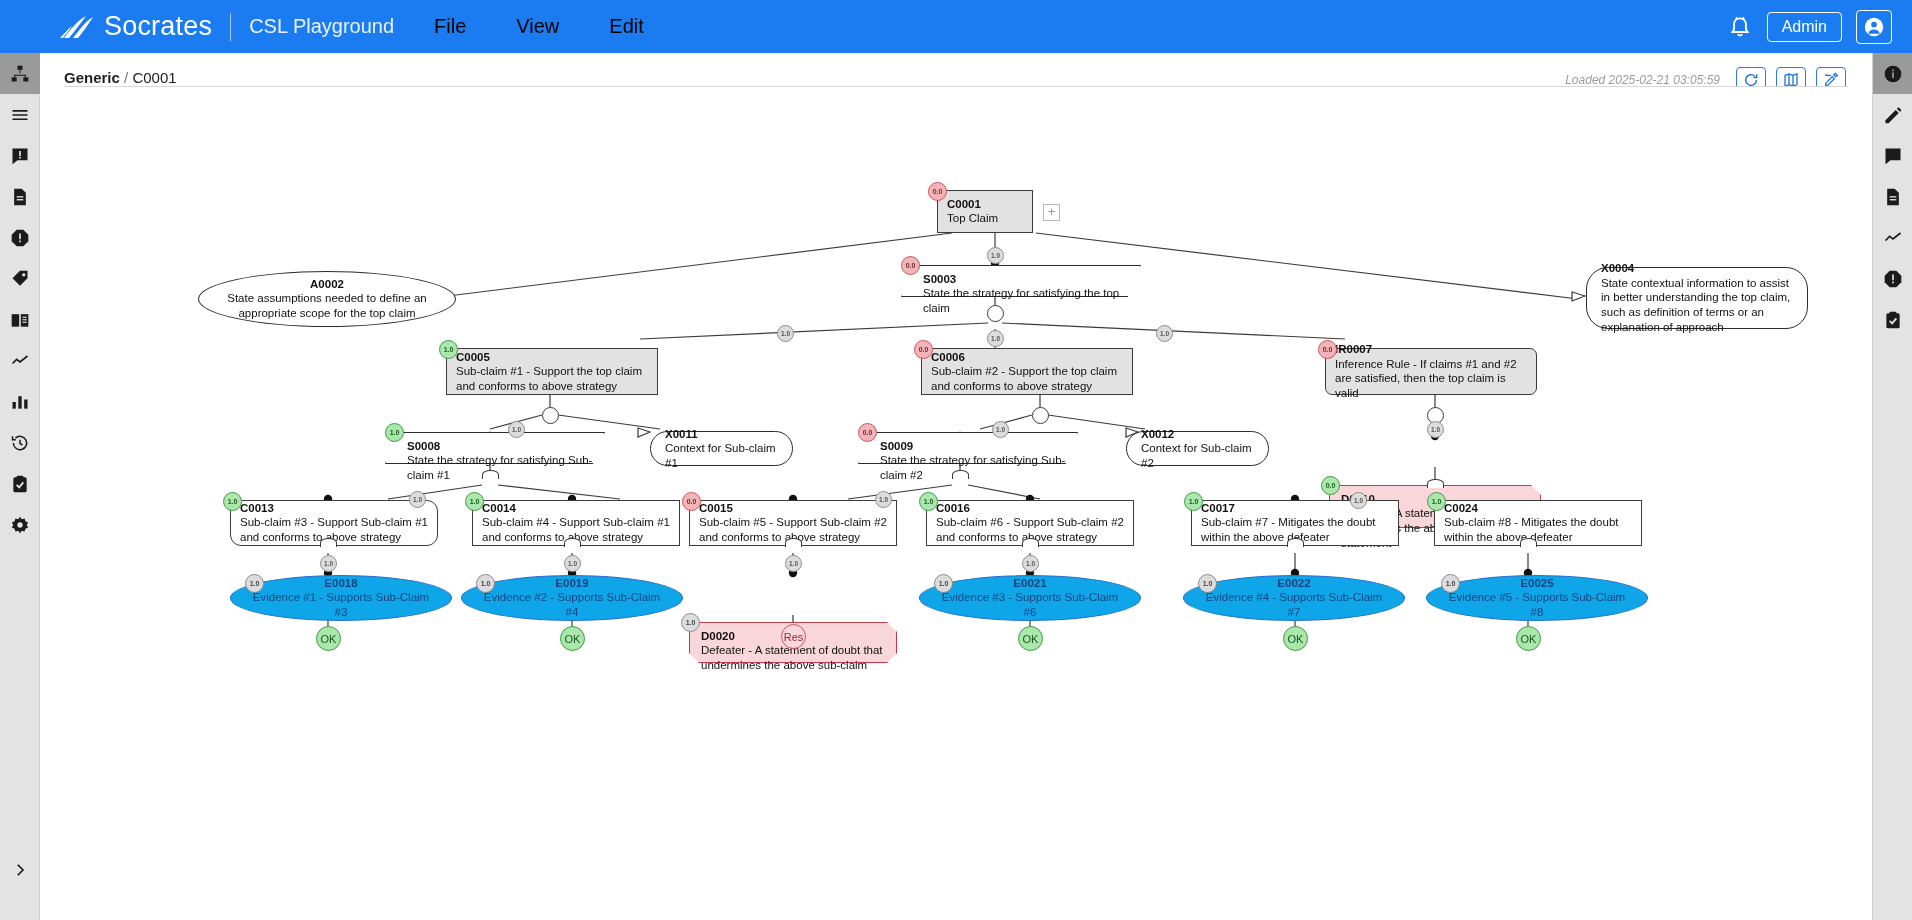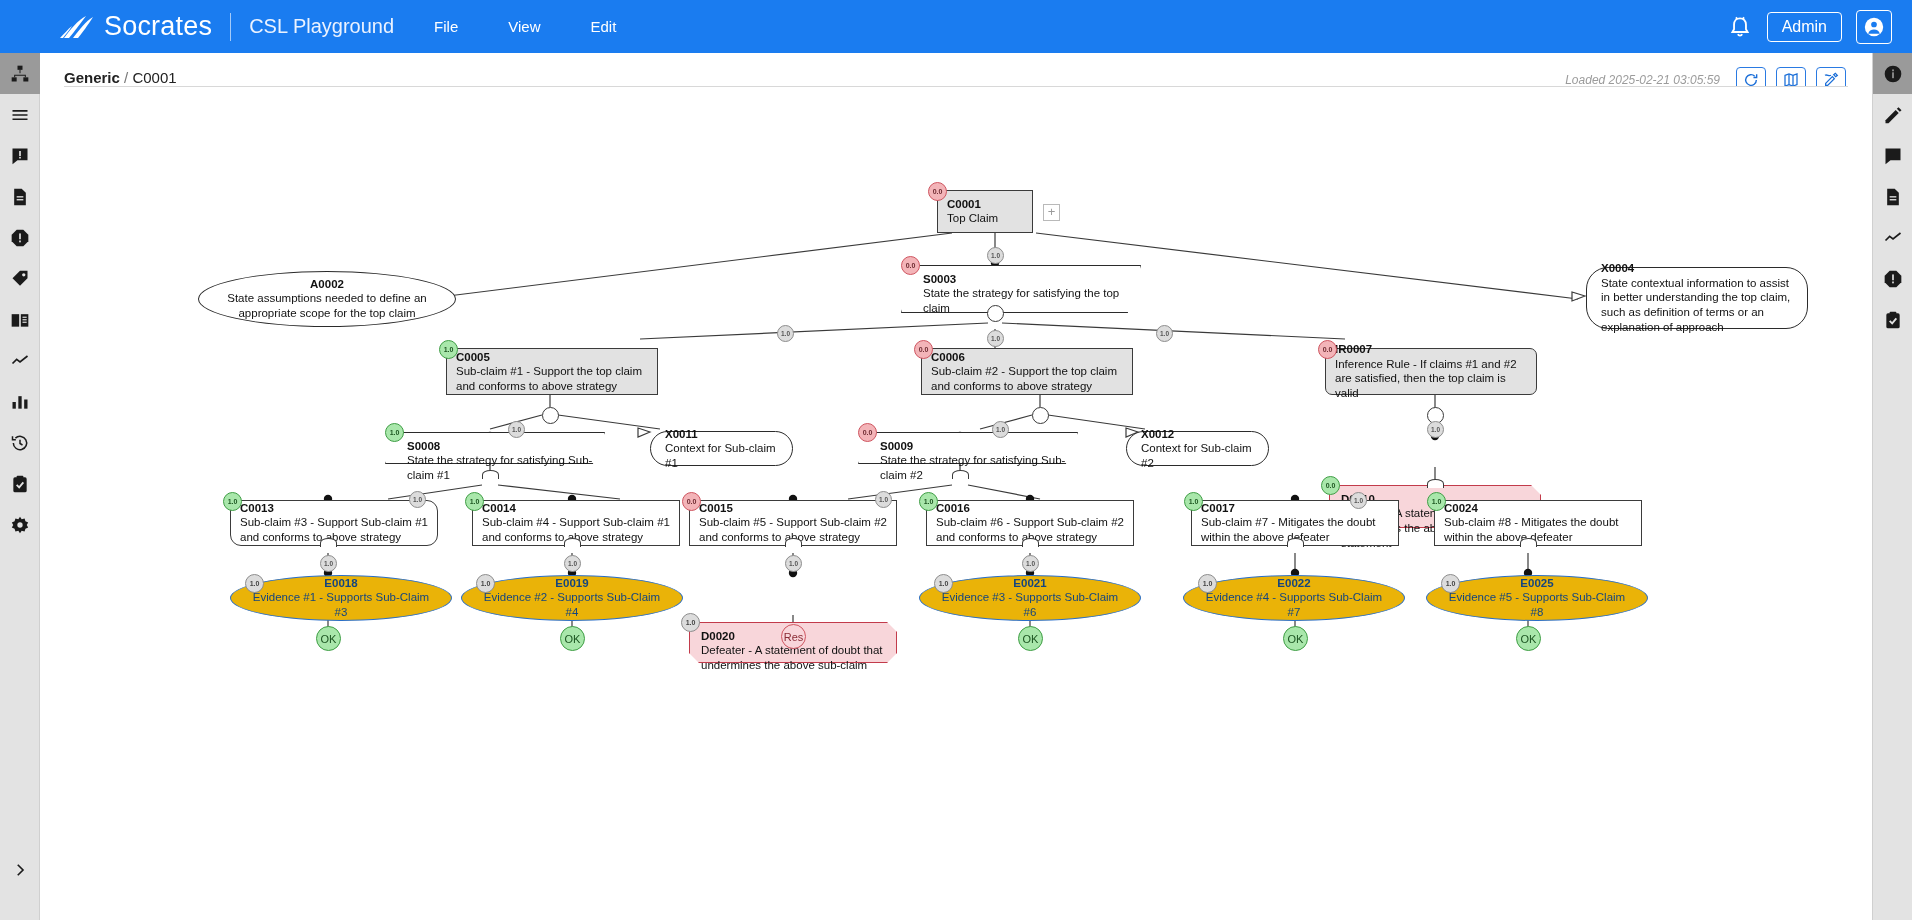--- a/index.html
+++ b/index.html
@@ -7,21 +7,21 @@
     font-family:"Liberation Sans", sans-serif; }
 
   
   #topbar { position:absolute; left:0; top:0; width:1912px; height:53px;
     background:#1a7cf0; display:flex; align-items:center; color:#fff;padding-left:40px; }
   #logo-mark { width:40px; height:30px; margin-left:18px; display:flex;
     align-items:center; justify-content:center; }
   #brand { font-size:27px; margin-left:6px; letter-spacing:.2px; font-weight:400; }
   #brand-divider { width:1px; height:28px; background:rgba(255,255,255,.6); margin:0 18px; }
   #subbrand { font-size:20px; font-weight:400; color:#eaf2ff; }
-  .menu-item { font-size:15px; color:#ffffff; padding:6px 10px; margin-left:30px; cursor:pointer; }
+  .menu-item { font-size:20px; color:#000000; padding:6px 10px; margin-left:30px; cursor:pointer; }
   #topbar-right { margin-left:auto; display:flex; align-items:center; margin-right:20px; gap:14px; }
   #bell { width:26px; height:26px; cursor:pointer; }
   #admin-btn { border:1px solid #fff; border-radius:4px; padding:5px 14px;
     font-size:16px; cursor:pointer; }
   #avatar-btn { border:1px solid #fff; border-radius:4px; width:36px; height:34px;
     display:flex; align-items:center; justify-content:center; cursor:pointer; }
 
   
   .rail { position:absolute; top:53px; width:40px; height:867px; background:#e3e3e3;
     display:flex; flex-direction:column; align-items:center; }
@@ -79,21 +79,21 @@
   .defeat { position:absolute;margin-top:48px; }
   .defeat .sh { position:absolute; inset:0; background:#f8d6da; border:1.3px solid #c23b4b;
     -webkit-clip-path:polygon(10px 0,calc(100% - 10px) 0,100% 10px,100% calc(100% - 10px),calc(100% - 10px) 100%,10px 100%,0 calc(100% - 10px),0 10px);
     clip-path:polygon(10px 0,calc(100% - 10px) 0,100% 10px,100% calc(100% - 10px),calc(100% - 10px) 100%,10px 100%,0 calc(100% - 10px),0 10px); }
   .defeat .pad { position:relative; padding:7px 12px; }
 
   
   .ell { position:absolute; border-radius:50%; display:flex; align-items:center;
     justify-content:center; text-align:center; }
   .ell.assume { border:1.3px solid #2b2b2b; background:#fff; }
-  .ell.evid { border:1.5px solid #2a6fc9; background:#eab308; }
+  .ell.evid { border:1.5px solid #2a6fc9; background:#0ea5e9; }
   .ell.evid .nid, .ell.evid .ntext { color:#14457f; }
   .ell .pad { padding:0 18px; }
 
   
   .badge { position:absolute; width:19px; height:19px; border-radius:50%;
     display:flex; align-items:center; justify-content:center;
     font-size:7px; font-weight:bold; z-index:6; }
   .badge.red { background:#f3b4b8; border:1.3px solid #cf5560; color:#6d2b31; }
   .badge.green { background:#a9e7ab; border:1.3px solid #3f9e45; color:#1e5722; }
   .badge.grey { background:#dcdcdc; border:1.3px solid #8d8d8d; color:#444; }
@@ -425,21 +425,21 @@
   </div>
   <div id="plus-btn" style="left:1003px; top:117px;">+</div>
 
   <div class="ell assume" style="left:158px; top:184px; width:258px; height:56px;">
     <div class="pad">
       <div class="nid">A0002</div>
       <div class="ntext">State assumptions needed to define an appropriate scope for the top claim</div>
     </div>
   </div>
 
-  <div class="strat" style="left:861px; top:178px; width:240px; height:48px;">
+  <div class="strat" style="left:861px; top:178px; width:240px; height:32px;">
     <div class="sh"></div>
     <div class="badge red" style="left:0px; top:-9px;">0.0</div>
     <div class="pad">
       <div class="nid">S0003</div>
       <div class="ntext">State the strategy for satisfying the top claim</div>
     </div>
   </div>
 
   <div class="node ctx" style="left:1546px; top:180px; width:222px; height:62px;">
     <div class="body">

